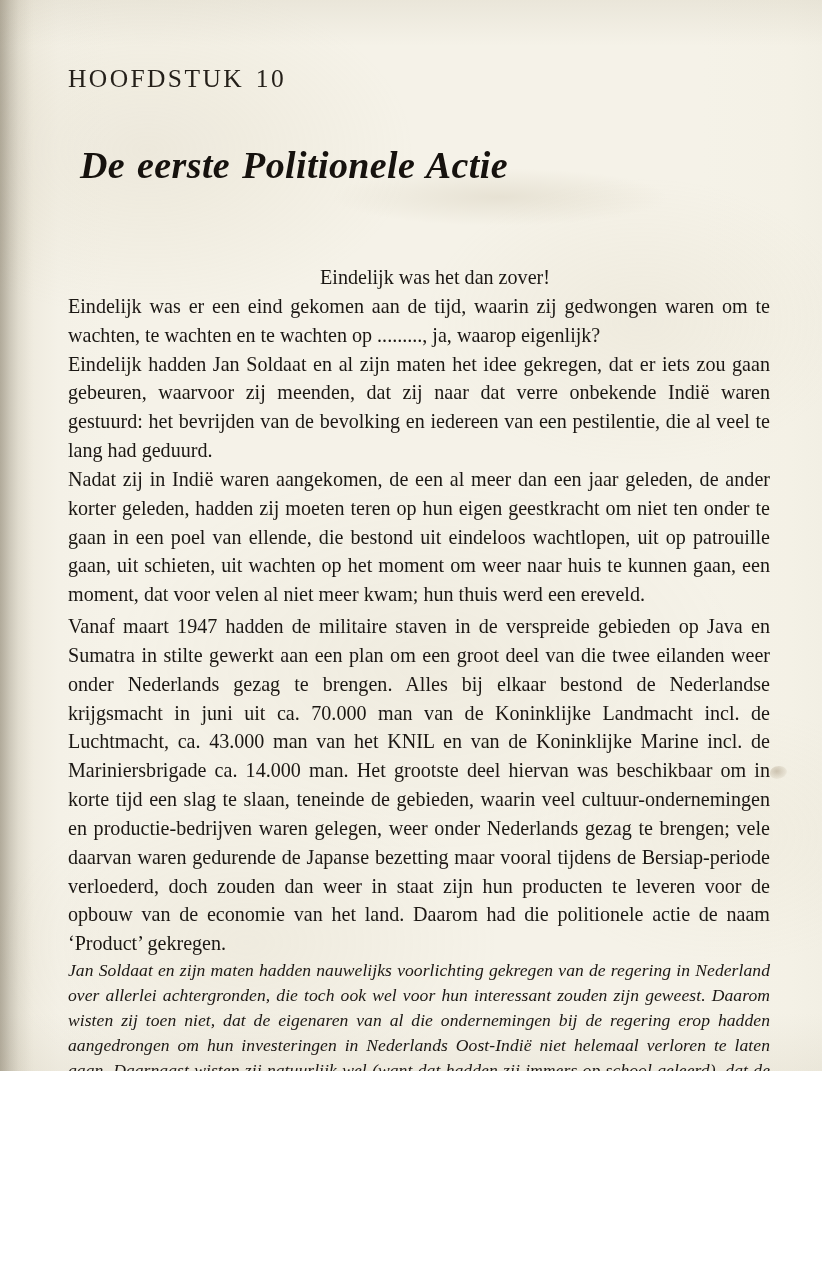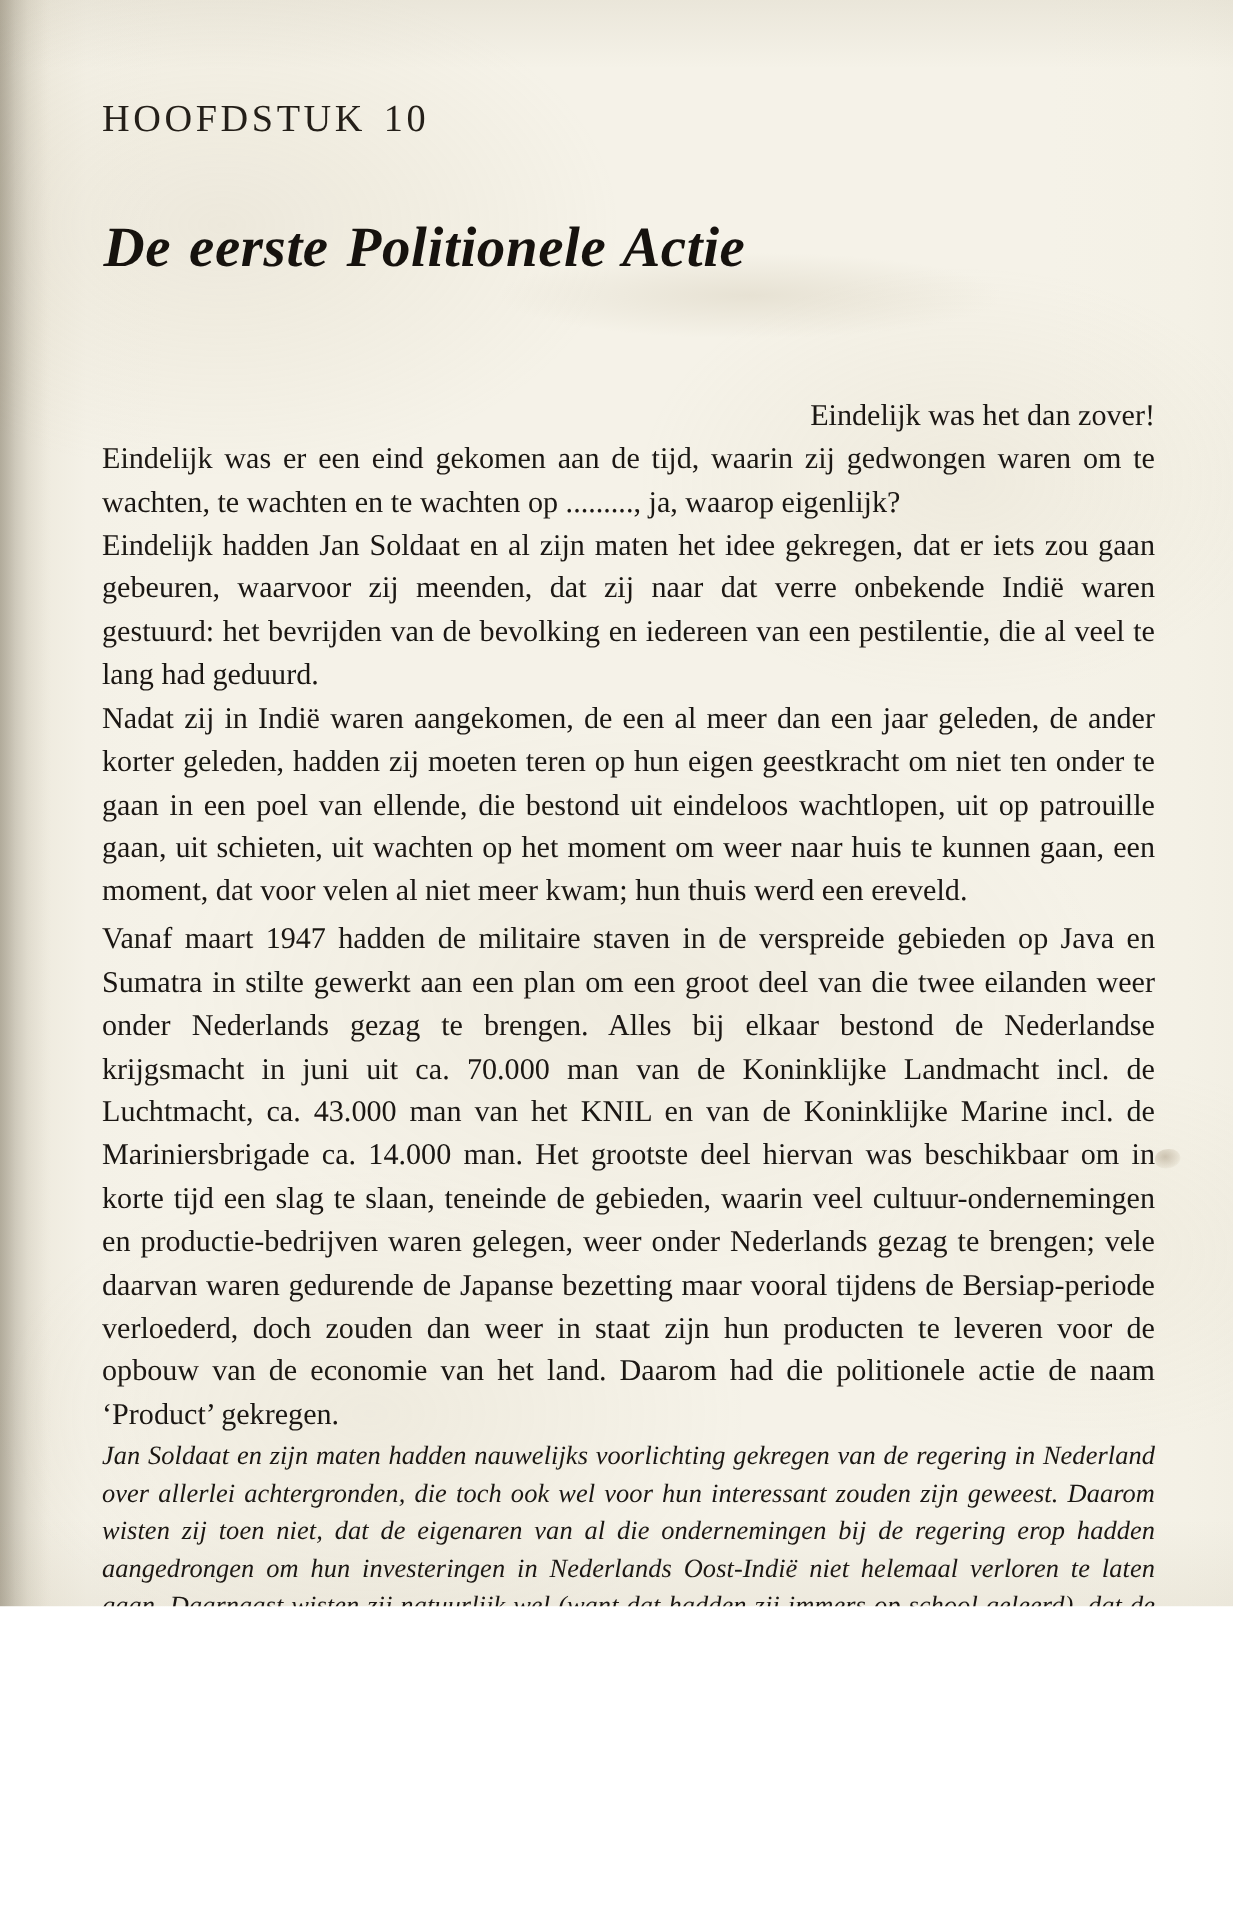--- a/index.html
+++ b/index.html
@@ -73,21 +73,21 @@
     font-size: 25.5px;
     letter-spacing: 2.4px;
     word-spacing: 3px;
     color: #241f19;
     white-space: nowrap;
   }
 
   .chapter-title {
     position: absolute;
     top: 118px;
-    left: 1px;
+    left: 12px;
     font-size: 38px;
     font-style: italic;
     letter-spacing: 0.4px;
     word-spacing: 2px;
     color: #16120e;
     white-space: nowrap;
   }
 
   .body-block {
     position: absolute;
@@ -104,21 +104,21 @@
   #block-opening { top: 263px; }
   #block-plan    { top: 612px; }
 
   .body-block p {
     margin: 0;
     text-indent: 0;
   }
 
   
   .body-block p.ragged {
-    text-align: right;
+    text-align: center;
     margin-left: 32px;
   }
 
   .italic-block {
     position: absolute;
     left: 0;
     top: 958px;
     width: 702px;
     font-size: 17.6px;
     line-height: 25.1px;

